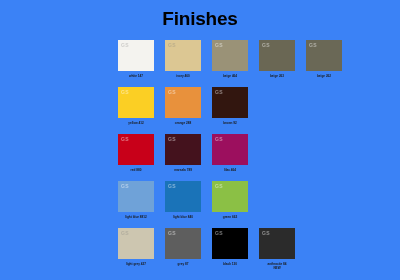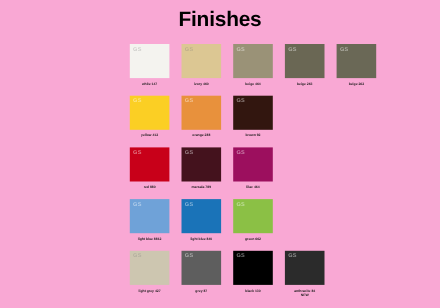--- a/index.html
+++ b/index.html
@@ -12,21 +12,21 @@
     background: #ffffff;
     font-family: "Liberation Sans", sans-serif;
     overflow: hidden;
     position: relative;
   }
 
   .page {
     width: 400px;
     height: 280px;
     position: relative;
-    background: #f9a8d4;
+    background: #3b82f6;
     text-decoration: underline;
   }
 
   .page-title {
     position: absolute;
     top: 8px;
     left: 0;
     width: 400px;
     text-align: center;
     font-size: 19px;

